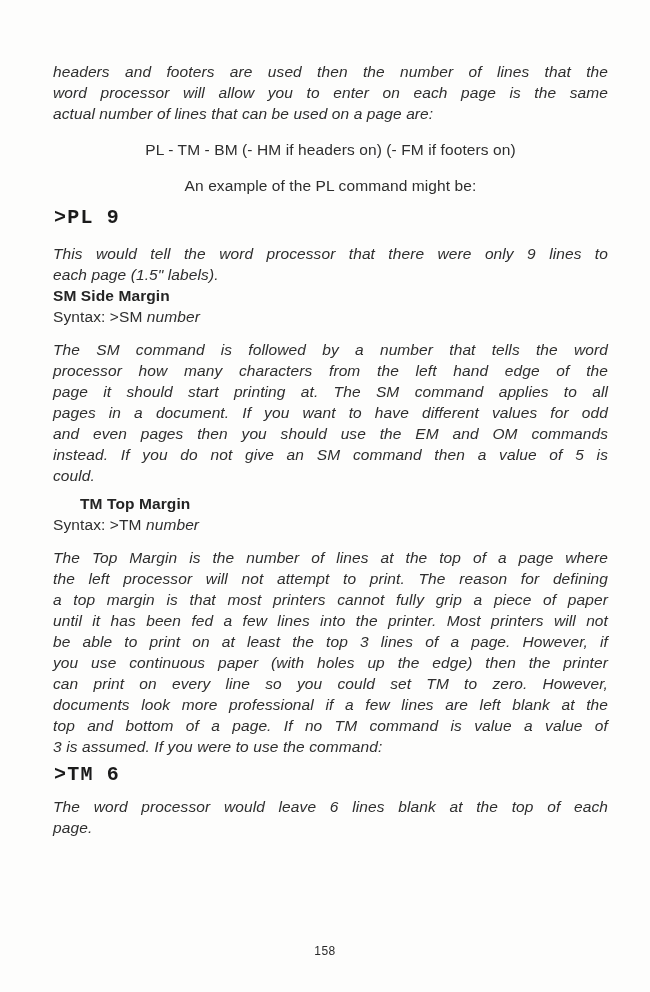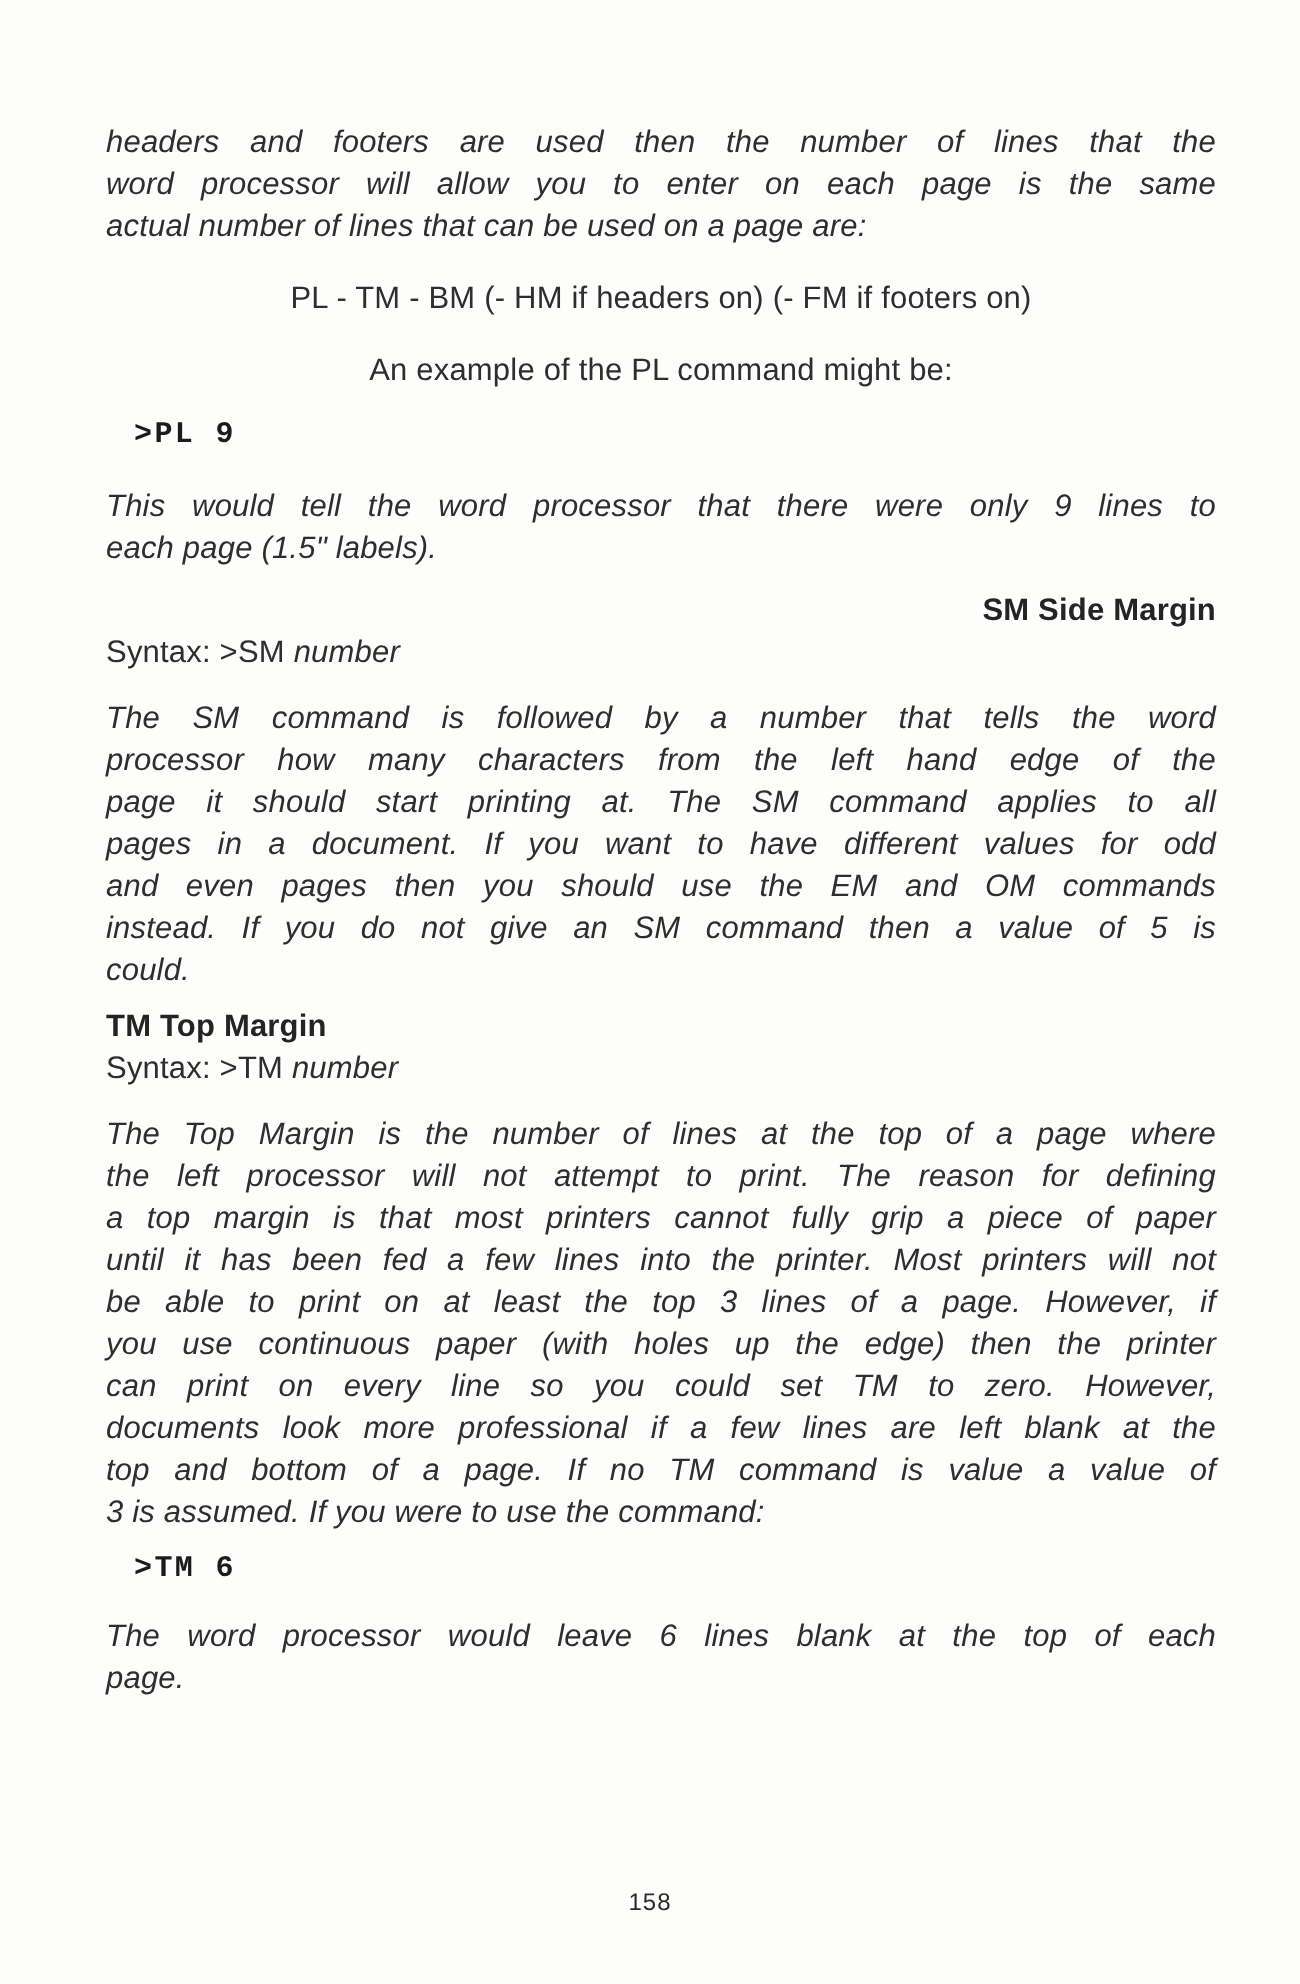--- a/index.html
+++ b/index.html
@@ -35,34 +35,34 @@
   .jline.jlast {
     text-align-last: left;
   }
   .single { text-align: center; }
   .heading {
     font-weight: bold;
     color: #242424;
   }
   .syntax em { font-style: italic; }
   .code {
-    margin: 14px;
+    margin: 1px;
     font-family: "Liberation Mono", "DejaVu Sans Mono", monospace;
     font-weight: bold;
-    font-size: 15px;
+    font-size: 20px;
     line-height: 19px;
     letter-spacing: 1.2px;
     color: #1b1b1b;
   }
   .mt-15 { margin-top: 15px; }
   .mt-16 { margin-top: 16px; }
   .mt-12 { margin-top: 12px; }
-  .mt-10 { margin-top: 10px; text-align: right; }
+  .mt-10 { margin-top: 0; }
   .mt-8  { margin-top: 8px; }
-  .mt-7  { margin-top: 7px; }
+  .mt-7  { margin-top: 7px; margin-left: 27px; }
   .page-number {
     position: absolute;
     top: 944px;
     left: 0;
     right: 0;
     text-align: center;
     font-size: 12px;
     letter-spacing: 0.5px;
     color: #2a2a2a;
   }

